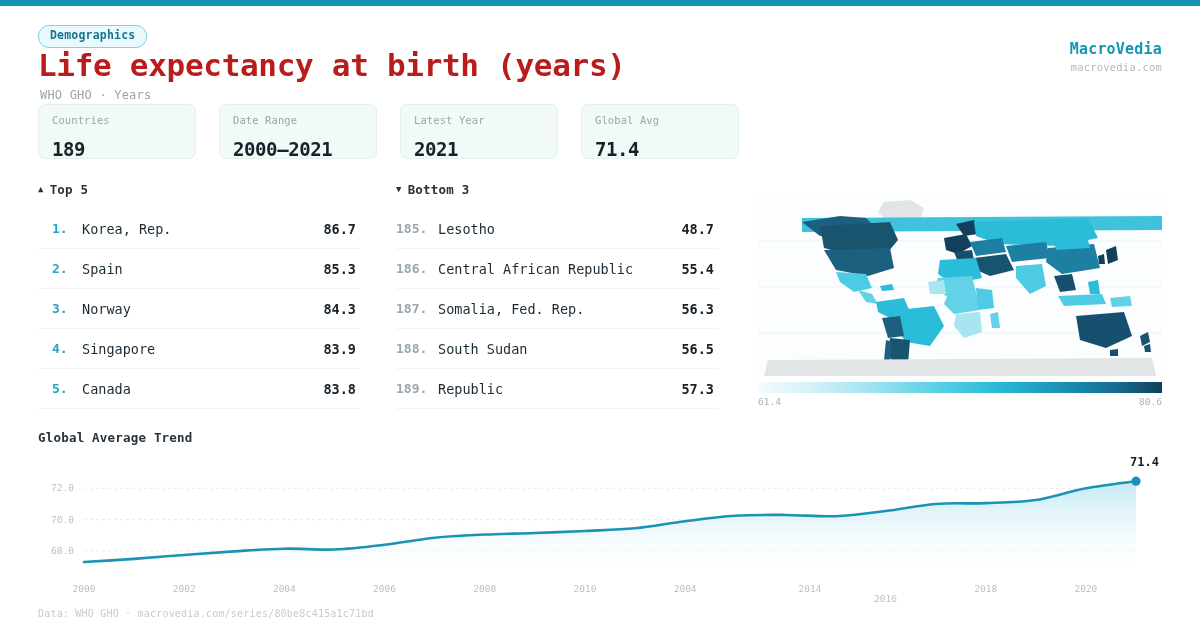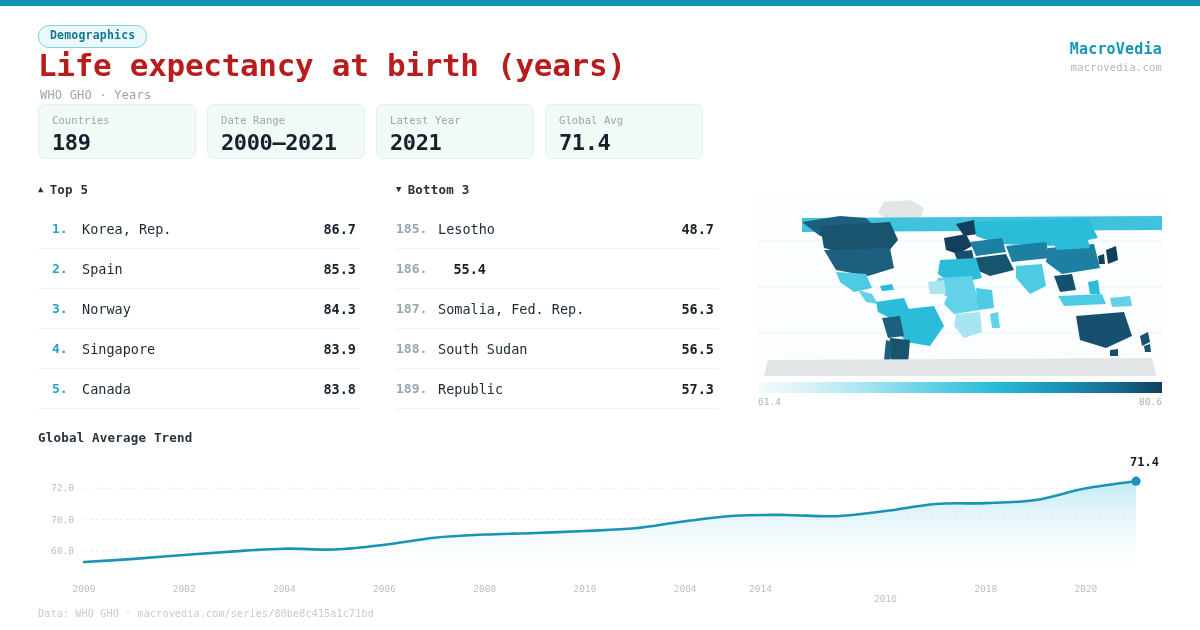--- a/index.html
+++ b/index.html
@@ -45,30 +45,30 @@
     letter-spacing: .2px;
   }
   .brand {
     position: absolute; right: 38px; top: 34px;
     text-align: right;
   }
   .brand-name { font-size: 15px; font-weight: bold; color: #1296b4; letter-spacing: .2px; }
   .brand-url  { font-size: 10.5px; color: #aeb8be; margin-top: 3px; letter-spacing: .2px; }
 
   
-  .stats { position: absolute; left: 38px; top: 104px; display: flex; gap: 11px; }
+  .stats { position: absolute; left: 38px; top: 104px; display: flex; gap: 23px; }
   .stat-card {
     width: 158px; height: 55px;
     background: #f1faf6;
     border: 1px solid #e2f1ea;
     border-radius: 7px;
     padding: 9px 0 0 13px;
   }
   .stat-label { font-size: 10.5px; color: #9aa6ad; letter-spacing: .1px; }
-  .stat-value { font-size: 22px; font-weight: bold; color: #16222b; margin-top: 4px; letter-spacing: -.4px; }
+  .stat-value { font-size: 19px; font-weight: bold; color: #16222b; margin-top: 12px; letter-spacing: -.4px; }
 
   
   .list-head {
     font-size: 12.5px; font-weight: bold; color: #26333c;
     letter-spacing: .2px; display: flex; align-items: center; gap: 6px;
   }
   .tri { font-size: 9px; color: #26333c; line-height: 1; }
 
   .rank-list { margin-top: 12px; }
   .rank-row {
@@ -198,20 +198,21 @@
     <span>Bottom 3</span>
   </div>
   <div class="rank-list" id="bottom-list">
       <div class="rank-row">
         <span class="rk-num dim">185.</span>
         <span class="rk-name">Lesotho</span>
         <span class="rk-val" style="width:52px">48.7</span>
       </div>
       <div class="rank-row">
         <span class="rk-num dim">186.</span>
+        <span class="rk-name">Central African Republic</span>
         <span class="rk-val" style="width:52px">55.4</span>
       </div>
       <div class="rank-row">
         <span class="rk-num dim">187.</span>
         <span class="rk-name">Somalia, Fed. Rep.</span>
         <span class="rk-val" style="width:52px">56.3</span>
       </div>
       <div class="rank-row">
         <span class="rk-num dim">188.</span>
         <span class="rk-name">South Sudan</span>
@@ -351,20 +352,20 @@
   <span class="ylab" style="left: 0px; width: 36px; top: 88.0308px;">68.0</span>
       <span class="ylab" style="left: 0px; width: 36px; top: 56.6462px;">70.0</span>
       <span class="ylab" style="left: 0px; width: 36px; top: 25.2615px;">72.0</span>
       <span class="xlab" style="left: 24px; width: 44px; top: 126px;">2000</span>
       <span class="xlab" style="left: 124.19px; width: 44px; top: 126px;">2002</span>
       <span class="xlab" style="left: 224.381px; width: 44px; top: 126px;">2004</span>
       <span class="xlab" style="left: 324.571px; width: 44px; top: 126px;">2006</span>
       <span class="xlab" style="left: 424.762px; width: 44px; top: 126px;">2008</span>
       <span class="xlab" style="left: 524.952px; width: 44px; top: 126px;">2010</span>
       <span class="xlab" style="left: 625.143px; width: 44px; top: 126px;">2004</span>
-      <span class="xlab" style="left: 690px; width: 44px; top: 126px; text-align: right;">2014</span>
+      <span class="xlab" style="left: 750px; width: 44px; top: 126px;">2014</span>
       <span class="xlab" style="left: 825.524px; width: 44px; top: 136px;">2016</span>
       <span class="xlab" style="left: 925.714px; width: 44px; top: 126px;">2018</span>
       <span class="xlab" style="left: 1025.9px; width: 44px; top: 126px;">2020</span>
     </div>
 </div>
 
 <div class="footer">Data: WHO GHO · macrovedia.com/series/80be8c415a1c71bd</div>
 
 </body></html>

